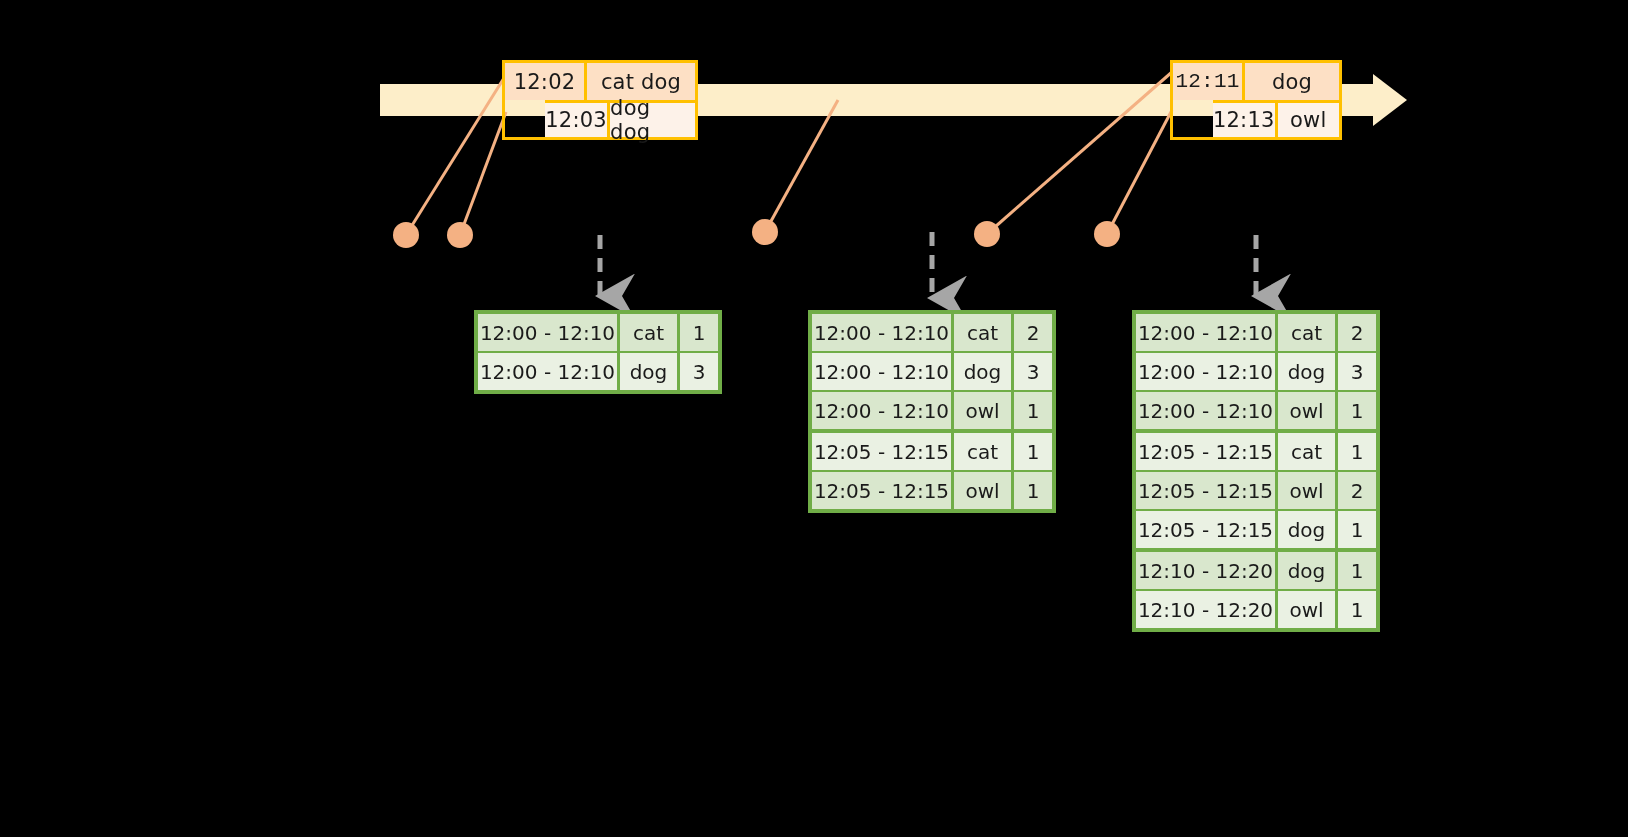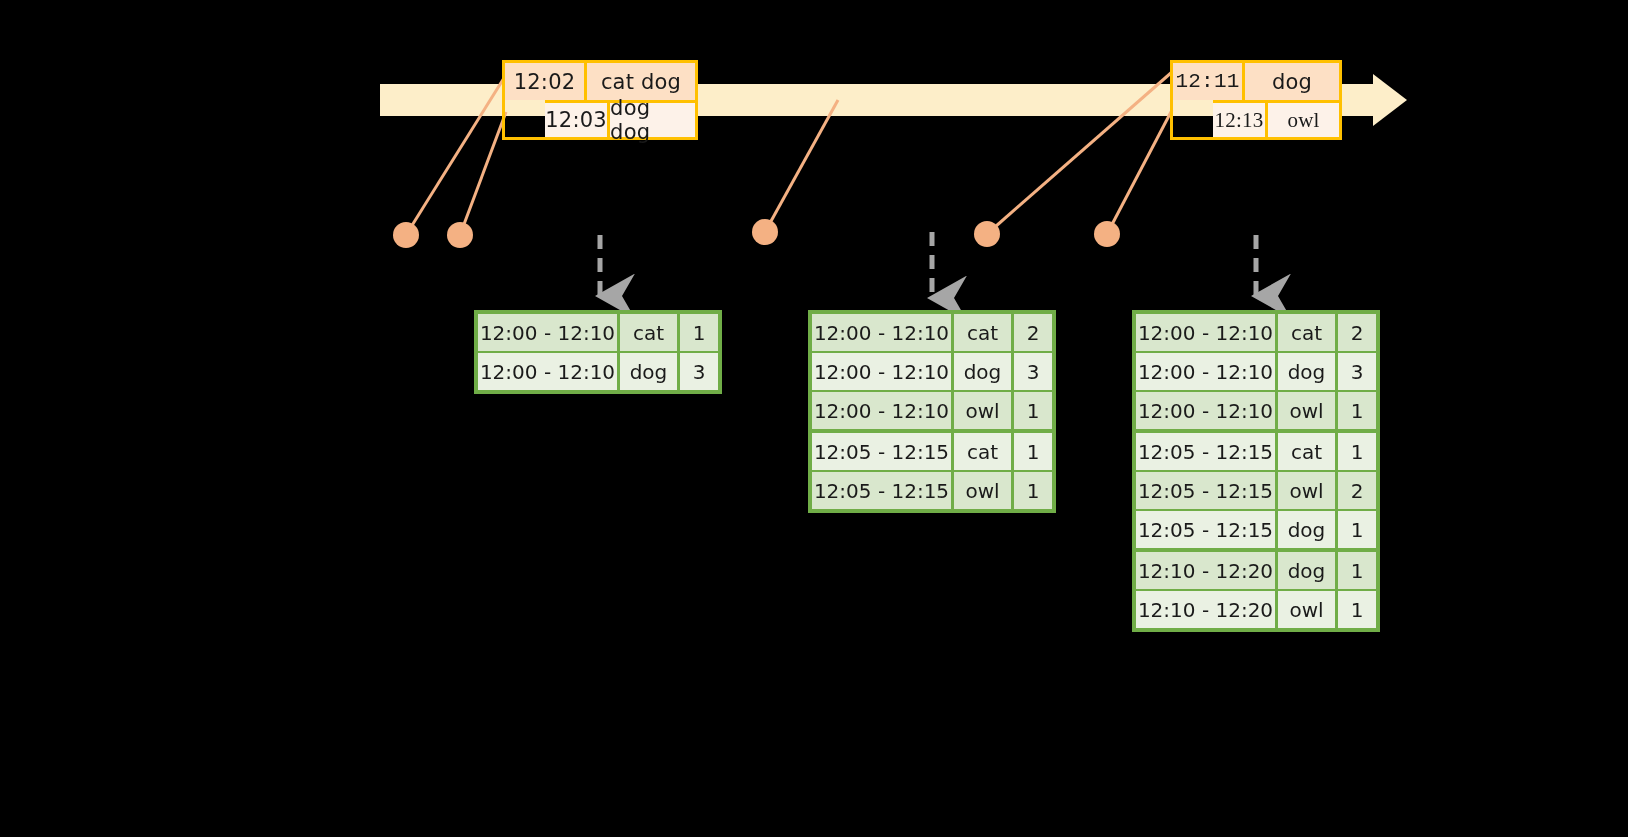--- a/index.html
+++ b/index.html
@@ -87,21 +87,21 @@
       <div class="cell payload" style="width:108px;height:100%;">dog dog</div>
     </div>
   </div>
 
 
   <div class="evt" style="left:1170px;top:60px;width:172px;height:80px;">
     <div class="row dark" style="height:37px;">
       <div class="cell time" style="width:72px;height:100%;font-family:Liberation Mono, monospace;">12:11</div>
       <div class="cell payload" style="width:94px;height:100%;">dog</div>
     </div>
-    <div class="row light" style="height:37px;font-family:Liberation Serif, serif;">
+    <div class="row light" style="height:37px;">
       <div class="cell time" style="width:72px;height:100%;">12:13</div>
       <div class="cell payload" style="width:94px;height:100%;">owl</div>
     </div>
   </div>
 
   <div class="tbl" style="left:474px;top:310px;width:248px;">
     <div class="trow a">
       <div class="tcell win" style="width:142px;">12:00 - 12:10</div>
       <div class="tcell key" style="width:60px;">cat</div>
       <div class="tcell cnt" style="width:38px;">1</div>

